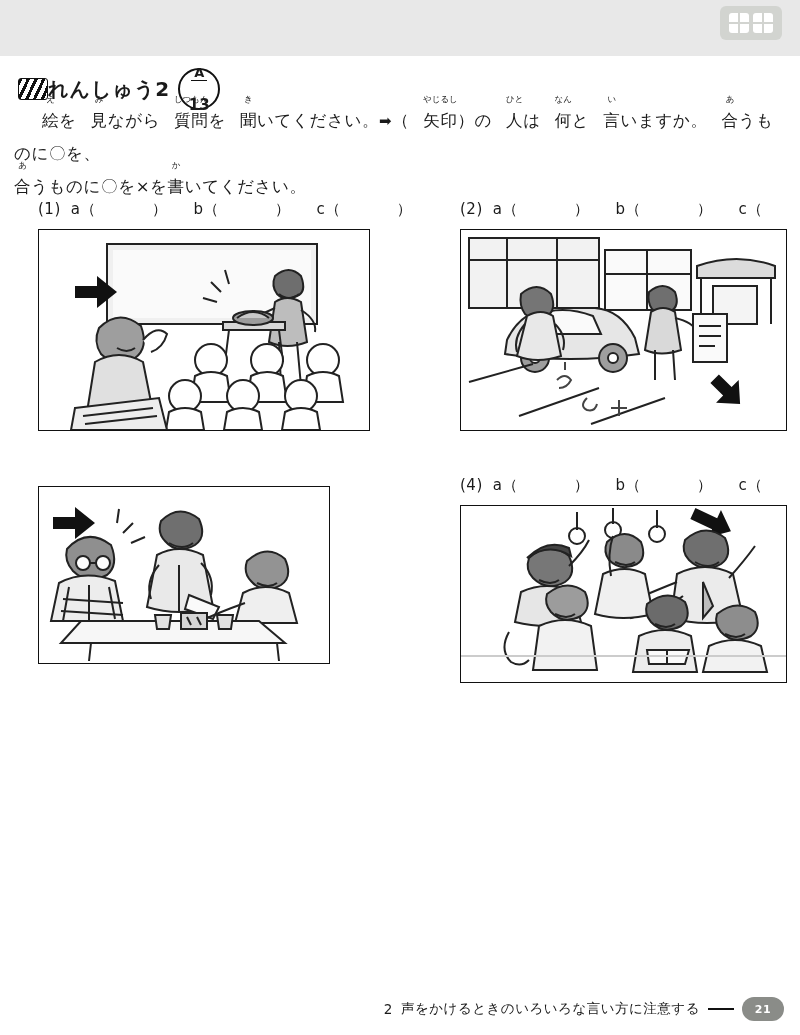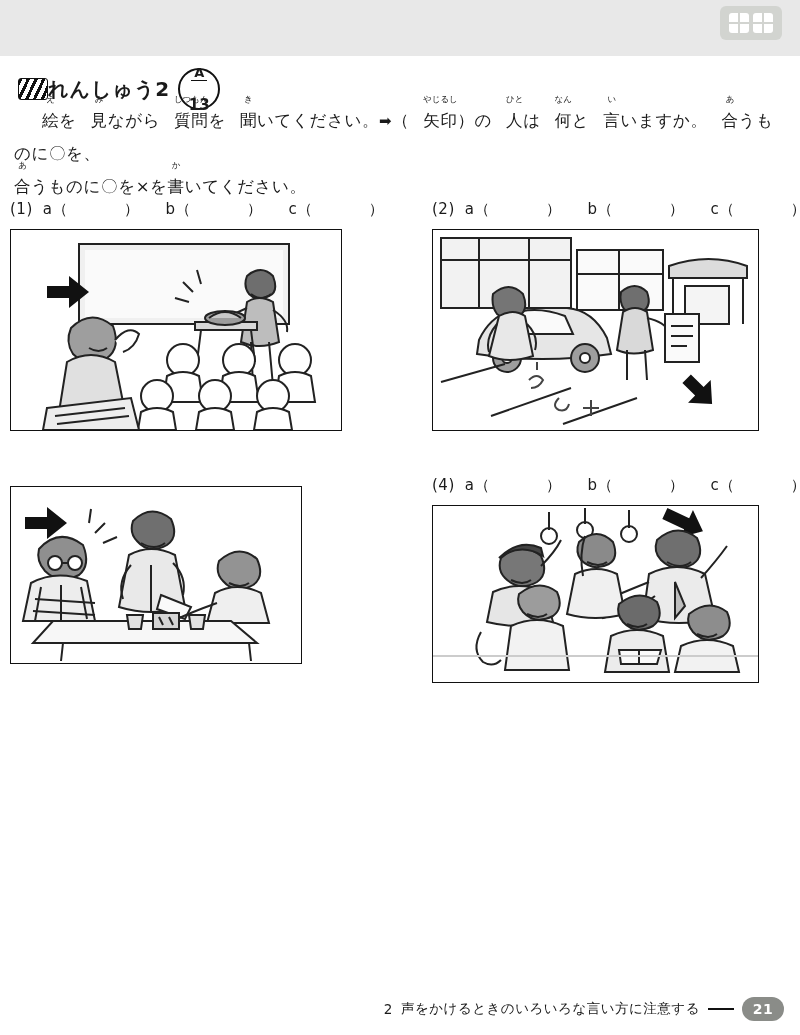--- a/index.html
+++ b/index.html
@@ -143,20 +143,21 @@
     font-size: 8.5px;
     letter-spacing: 0;
     white-space: nowrap;
     font-weight: normal;
   }
   .arrow-glyph { font-size: 15px; }
 
   
   .qblock {
     position: absolute;
+    margin-left: 28px;
   }
   .qlabels {
     font-size: 15px;
     white-space: nowrap;
     letter-spacing: 0.5px;
   }
   .qlabels .qnum { margin-right: 10px; }
   .qlabels .slot { margin-right: 26px; }
   .qlabels .paren {
     display: inline-block;
@@ -187,21 +188,21 @@
     width: 26px;
     height: 1.5px;
     background: #111;
   }
   .page-badge {
     width: 42px;
     height: 24px;
     border-radius: 12px;
     background: #8a8c88;
     color: #fff;
-    font-size: 14px;
+    font-size: 11px;
     display: flex;
     align-items: center;
     justify-content: center;
     font-weight: bold;
   }
 </style>
 </head>
 <body>
 
 <div class="top-band">

